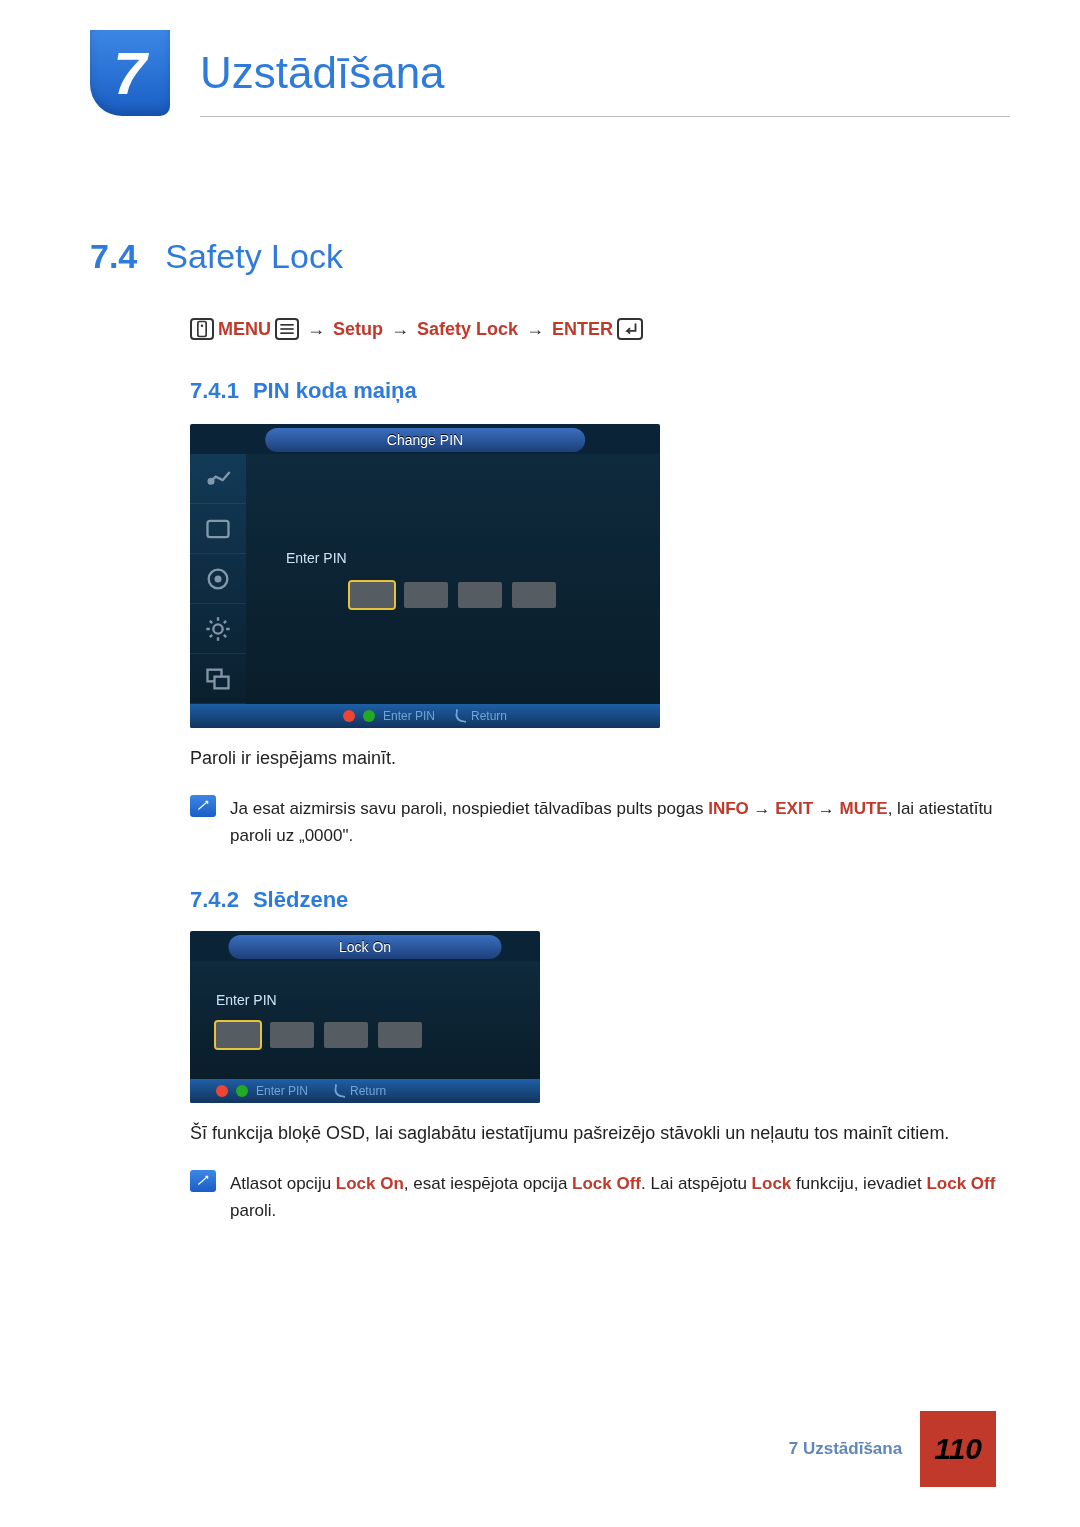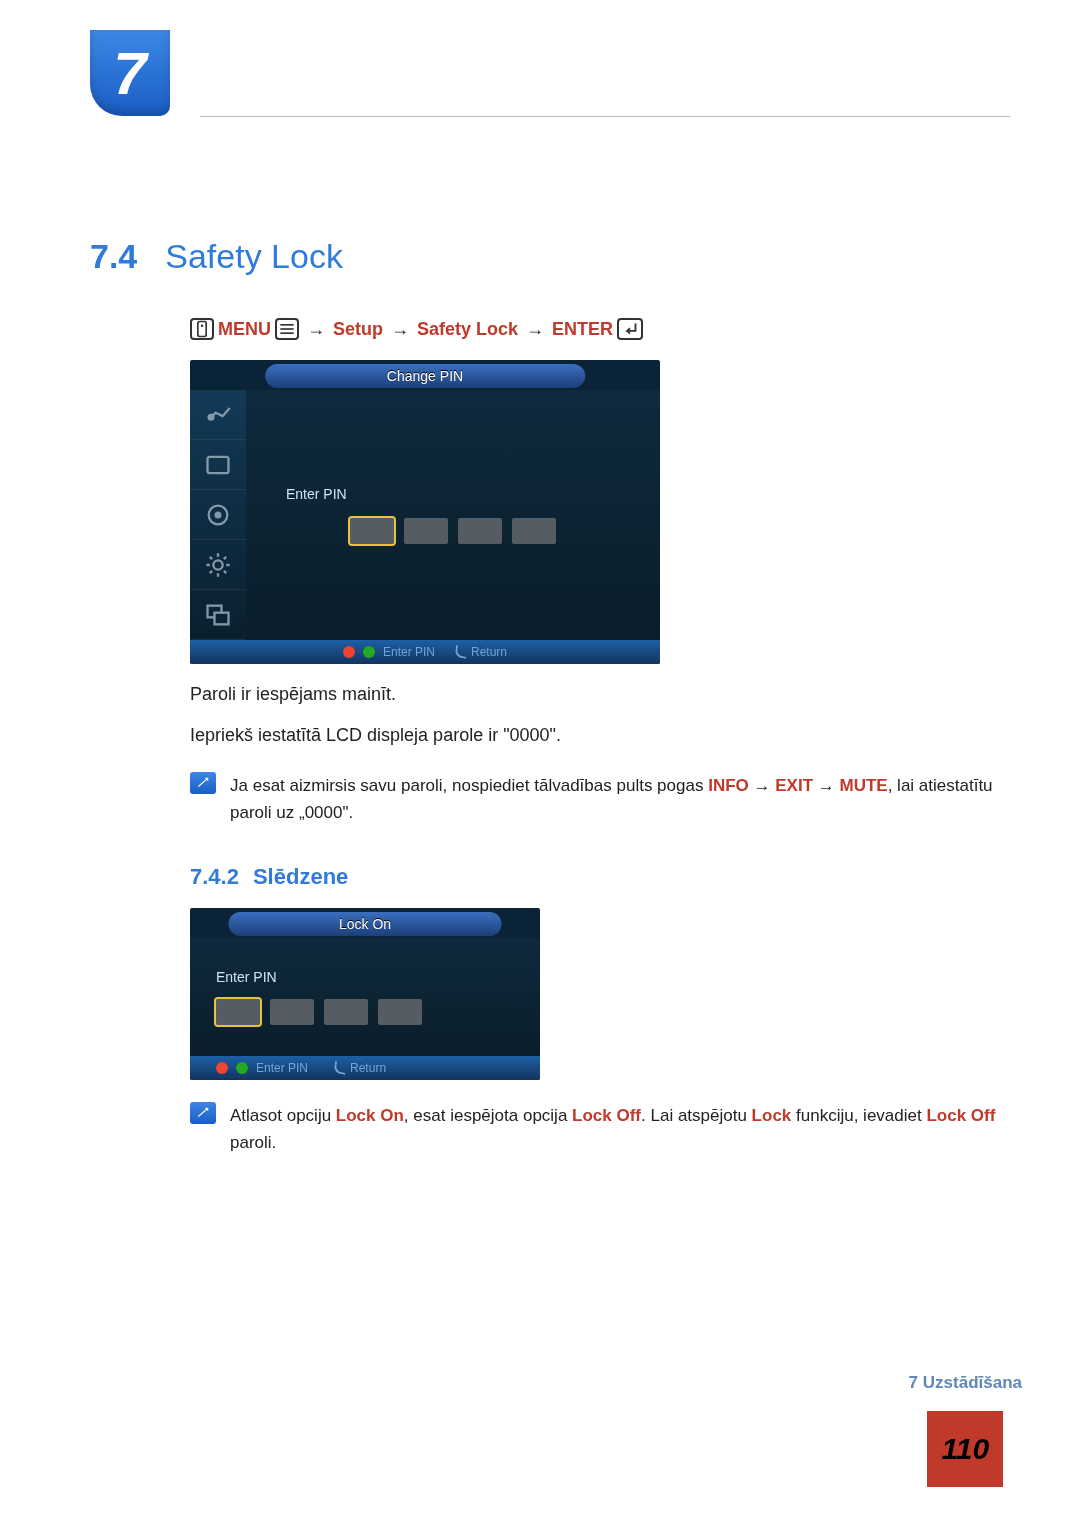--- a/index.html
+++ b/index.html
@@ -80,32 +80,33 @@
   .body-text { margin: 16px 0 0 100px; font-size:18px; line-height:1.6; max-width: 830px; }
   .body-text + .body-text { margin-top: 12px; }
 
   .note { margin: 22px 0 0 100px; display:flex; gap:14px; max-width: 860px; }
   .note-icon { width:26px; height:22px; background:linear-gradient(#3c87e6,#1a5ec4); border-radius:3px; flex-shrink:0; display:flex; align-items:center; justify-content:center; }
   .note-icon svg { width:14px; height:14px; }
   .note-text { font-size:17px; line-height:1.6; }
   .note-text .emph, .body-text .emph { color:#c0392b; font-weight:bold; }
 
   
-  .page-footer { position:absolute; bottom:40px; right:58px; display:flex; align-items:center; gap:18px;flex-direction:column; }
+  .page-footer { position:absolute; bottom:40px; right:84px; display:flex; align-items:center; gap:18px; }
   .footer-label { color:#5f87b9; font-size:17px; font-weight:bold; }
   .footer-num { background:#c0392b; color:#000000; font-size:30px; font-style:italic; font-weight:bold; padding:21px 14px; }
 
 </style>
 </head>
 <body>
 
 <div class="page">
 
   <div class="chapter-header">
     <div class="chapter-tab">7</div>
+    <div class="chapter-title">Uzstādīšana</div>
   </div>
   <hr class="chapter-rule">
 
   <div class="sec74">
     <span class="num">7.4</span>
     <span class="title">Safety Lock</span>
   </div>
 
   <div class="breadcrumb">
     <span class="small-icon">
@@ -128,20 +129,24 @@
     <span class="emph">Safety Lock</span>
     <span class="arrow">→</span>
     <span class="emph">ENTER</span>
     <span class="small-icon enter">
       <svg viewBox="0 0 24 24">
           <path d="M18 6 v8 H9 l3 -3 M9 14 l3 3" fill="none" stroke="#333" stroke-width="2"></path>
         </svg>
     </span>
   </div>
 
+  <div class="sub">
+    <span class="num">7.4.1</span>
+    <span class="title">PIN koda maiņa</span>
+  </div>
 
   <div class="osd-wrap">
     <div class="osd1">
       <div class="osd-title-pill">Change PIN</div>
       <div class="osd-sidebar">
         <div class="item">
           <svg viewBox="0 0 24 24">
               <path d="M4 16 L10 10 L16 13 L22 6" stroke="#9ab" stroke-width="2" fill="none"></path>
               <circle cx="6" cy="14" r="3" fill="#9ab"></circle>
             </svg>
@@ -187,21 +192,20 @@
         </span>
         <span class="grp">
           <span class="ret-icon"></span>
           <span>Return</span>
         </span>
       </div>
     </div>
   </div>
 
   <div class="body-text">Paroli ir iespējams mainīt.</div>
-  <div class="body-text">Iepriekš iestatītā LCD displeja parole ir "0000".</div>
 
   <div class="note">
     <div class="note-icon">
       <svg viewBox="0 0 24 24">
           <path d="M4 18 L20 4 M16 4 h4 v4" stroke="#fff" stroke-width="2" fill="none"></path>
         </svg>
     </div>
     <div class="note-text">
       <span>Ja esat aizmirsis savu paroli, nospiediet tālvadības pults pogas </span>
       <span class="emph">INFO</span>
@@ -236,20 +240,21 @@
           <span>Enter PIN</span>
         </span>
         <span class="grp">
           <span class="ret-icon"></span>
           <span>Return</span>
         </span>
       </div>
     </div>
   </div>
 
+  <div class="body-text">Šī funkcija bloķē OSD, lai saglabātu iestatījumu pašreizējo stāvokli un neļautu tos mainīt citiem.</div>
 
   <div class="note">
     <div class="note-icon">
       <svg viewBox="0 0 24 24">
           <path d="M4 18 L20 4 M16 4 h4 v4" stroke="#fff" stroke-width="2" fill="none"></path>
         </svg>
     </div>
     <div class="note-text">
       <span>Atlasot opciju </span><span class="emph">Lock On</span><span>, esat iespējota opcija </span><span class="emph">Lock Off</span><span>. Lai atspējotu </span><span class="emph">Lock</span><span> funkciju, ievadiet </span><span class="emph">Lock Off</span><span> paroli.</span>
     </div>

